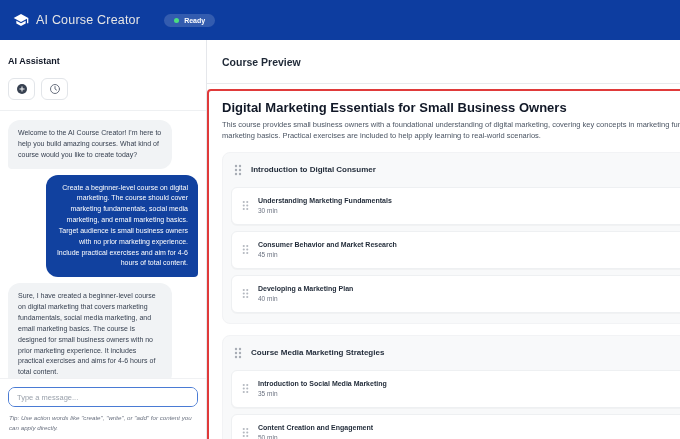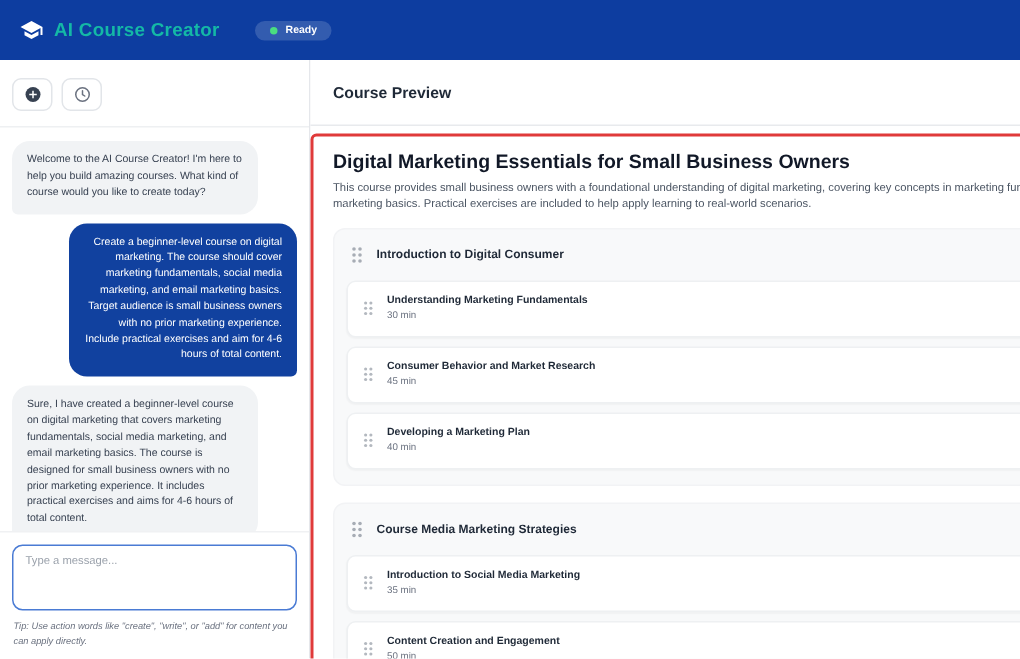--- a/index.html
+++ b/index.html
@@ -3,21 +3,21 @@
 <meta charset="utf-8">
 <style>
   * { margin:0; padding:0; box-sizing:border-box; }
   html,body { width:680px; height:439px; overflow:hidden; background:#fff;
               font-family:"Liberation Sans", sans-serif; }
 
   
   .header { height:40px; background:#0d3da0; display:flex; align-items:center;
             padding:0 13px; }
   .logo-icon { display:flex; margin-right:7px; }
-  .app-title { color:#14b8a6; font-size:12.5px; font-weight:700; letter-spacing:.2px; }
+  .app-title { color:#e5e5e5; font-size:12.5px; font-weight:400; letter-spacing:.2px; }
   .status-badge { margin-left:24px; display:flex; align-items:center; gap:5px;
                   background:rgba(255,255,255,.16); border-radius:9px; padding:3px 10px; }
   .status-dot { width:5px; height:5px; border-radius:50%; background:#4ade80; }
   .status-label { color:#fff; font-size:7px; font-weight:700; }
 
   
   .layout { display:flex; height:399px; }
 
   
   .sidebar { width:207px; min-width:207px; border-right:1px solid #e5e7eb;
@@ -30,21 +30,21 @@
               background:#fff; display:flex; align-items:center; justify-content:center;
               cursor:pointer; }
   .messages { padding:9px 8px; display:flex; flex-direction:column; gap:6px; flex:1;
               overflow:hidden; }
   .msg { font-size:7px; line-height:1.55; padding:8px 10px; border-radius:12px; }
   .msg.assistant { background:#f1f3f5; color:#374151; align-self:flex-start;
                    max-width:164px; border-bottom-left-radius:4px; }
   .msg.user { background:#11419f; color:#fff; align-self:flex-end; max-width:152px;
               text-align:right; border-bottom-right-radius:4px; }
   .composer { border-top:1px solid #f0f1f3; padding:8px 8px 3px; }
-  .chat-input { width:100%; height:44px; border:1.5px solid #4a7bd4; border-radius:7px;
+  .chat-input { width:100%; height:20px; border:1.5px solid #4a7bd4; border-radius:7px;
                 padding:5px 8px; font-size:7.5px; font-family:inherit; resize:none;
                 outline:none; color:#111827; display:block; }
   .chat-input::placeholder { color:#9aa1ab; }
   .tip { font-size:6.2px; font-style:italic; color:#6b7280; line-height:1.6;
          padding:3px 9px 6px; }
 
   
   .main { flex:1; position:relative; background:#fff; }
   .preview-header { height:44px; display:flex; align-items:center; padding-left:15px;
                     border-bottom:1px solid #e8eaed; }
@@ -80,20 +80,23 @@
   <span class="app-title">AI Course Creator</span>
   <span class="status-badge">
     <span class="status-dot"></span>
     <span class="status-label">Ready</span>
   </span>
 </div>
 
 <div class="layout">
 
   <div class="sidebar">
+    <div class="sidebar-head">
+      <div class="sidebar-title">AI Assistant</div>
+    </div>
     <div class="sidebar-toolbar">
       <button class="icon-btn">
         <span style="display:flex">
           <svg width="12" height="12" viewBox="0 0 24 24">
               <circle cx="12" cy="12" r="10" fill="#374151"></circle>
               <path d="M11 7h2v4h4v2h-4v4h-2v-4H7v-2h4z" fill="#fff"></path>
             </svg>
         </span>
       </button>
       <button class="icon-btn">

